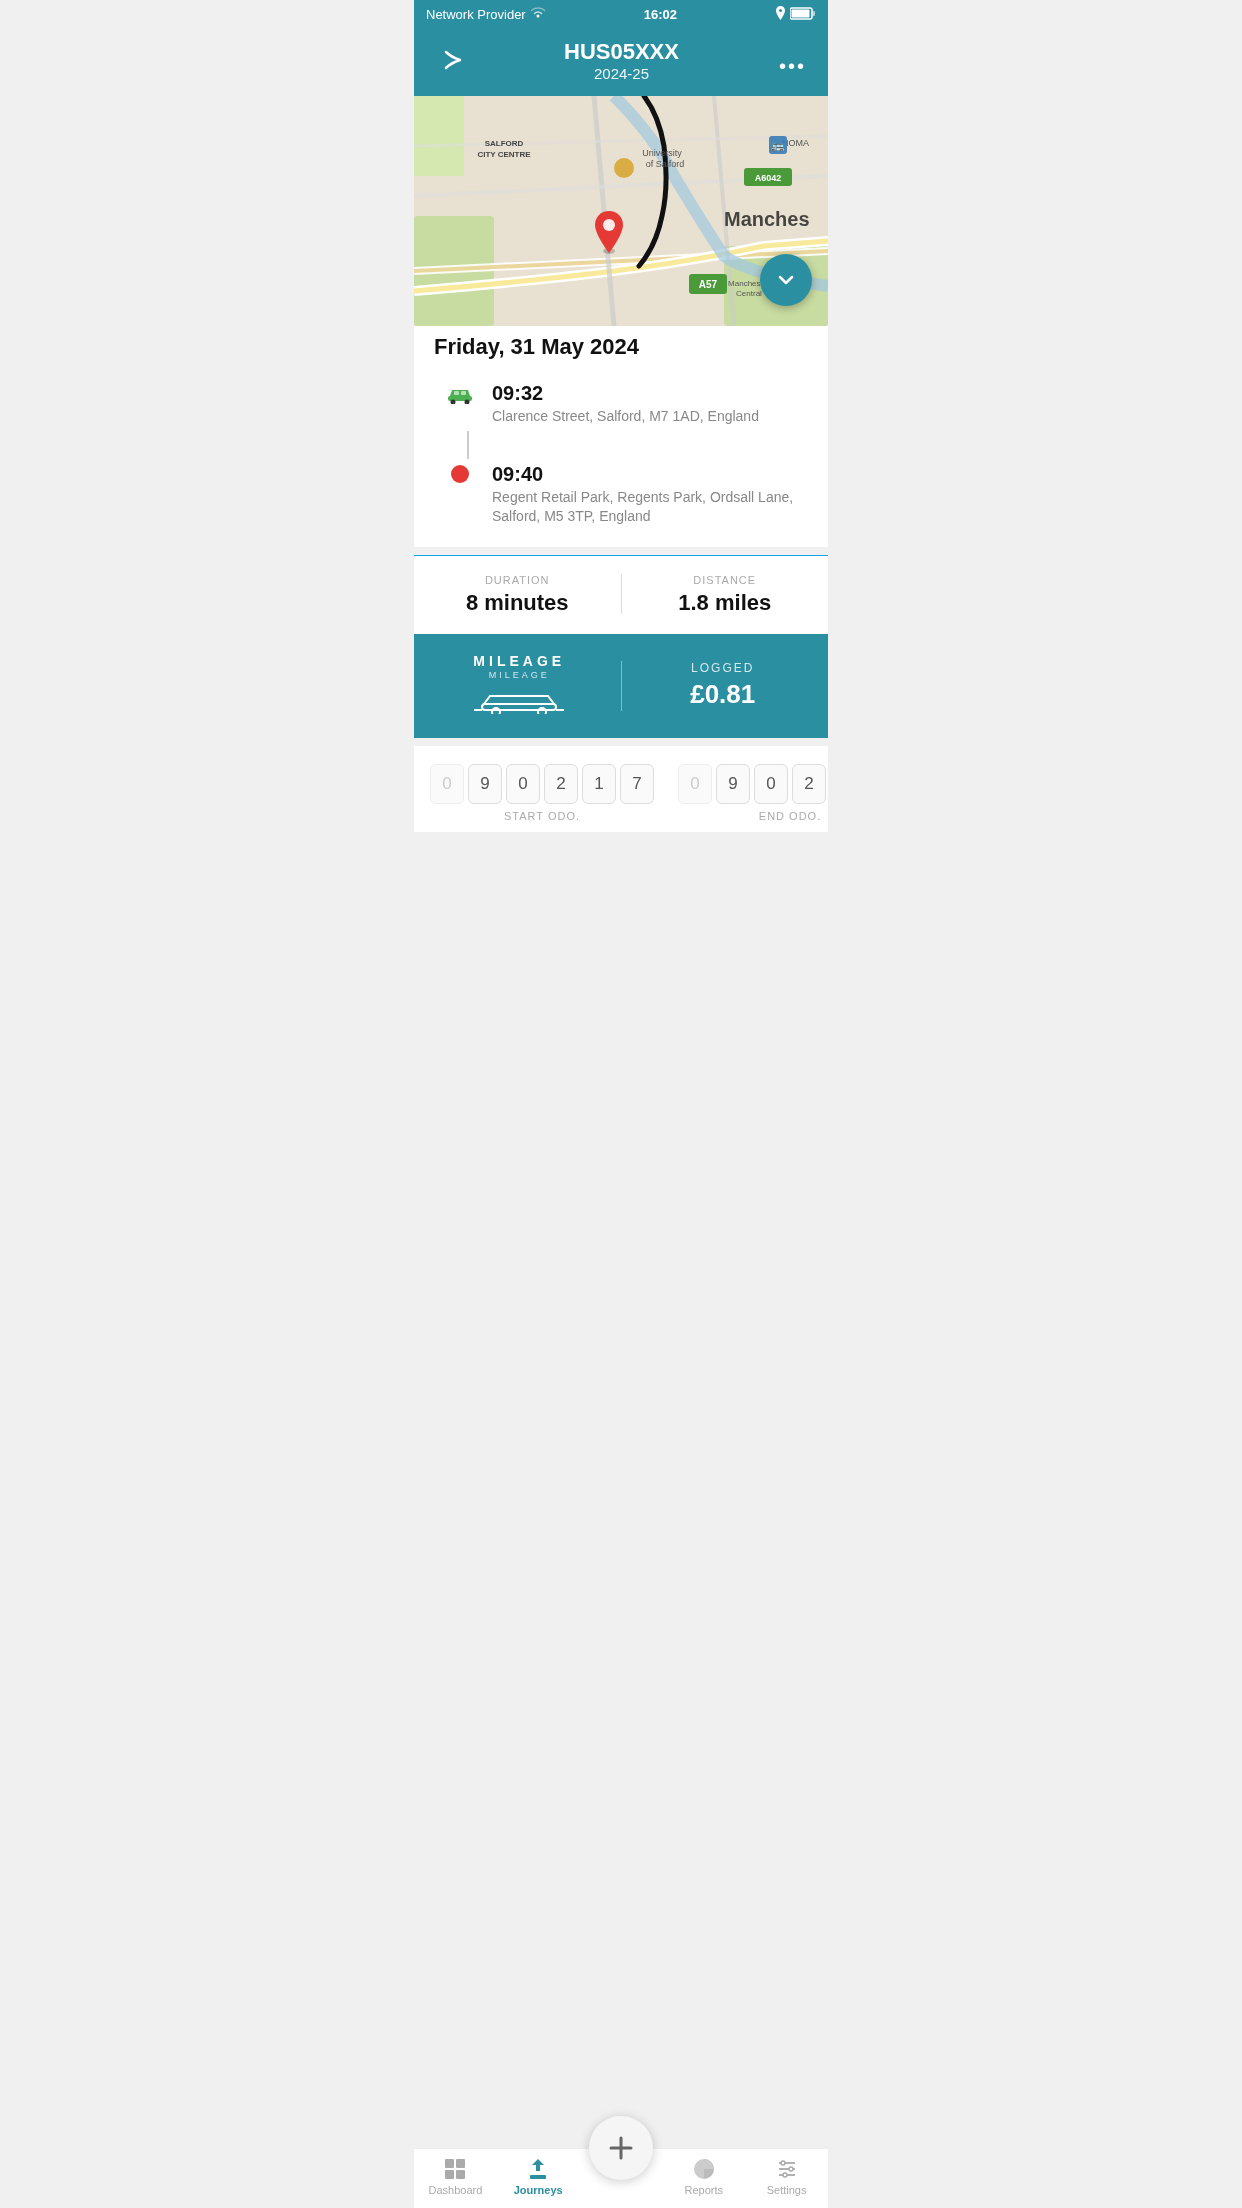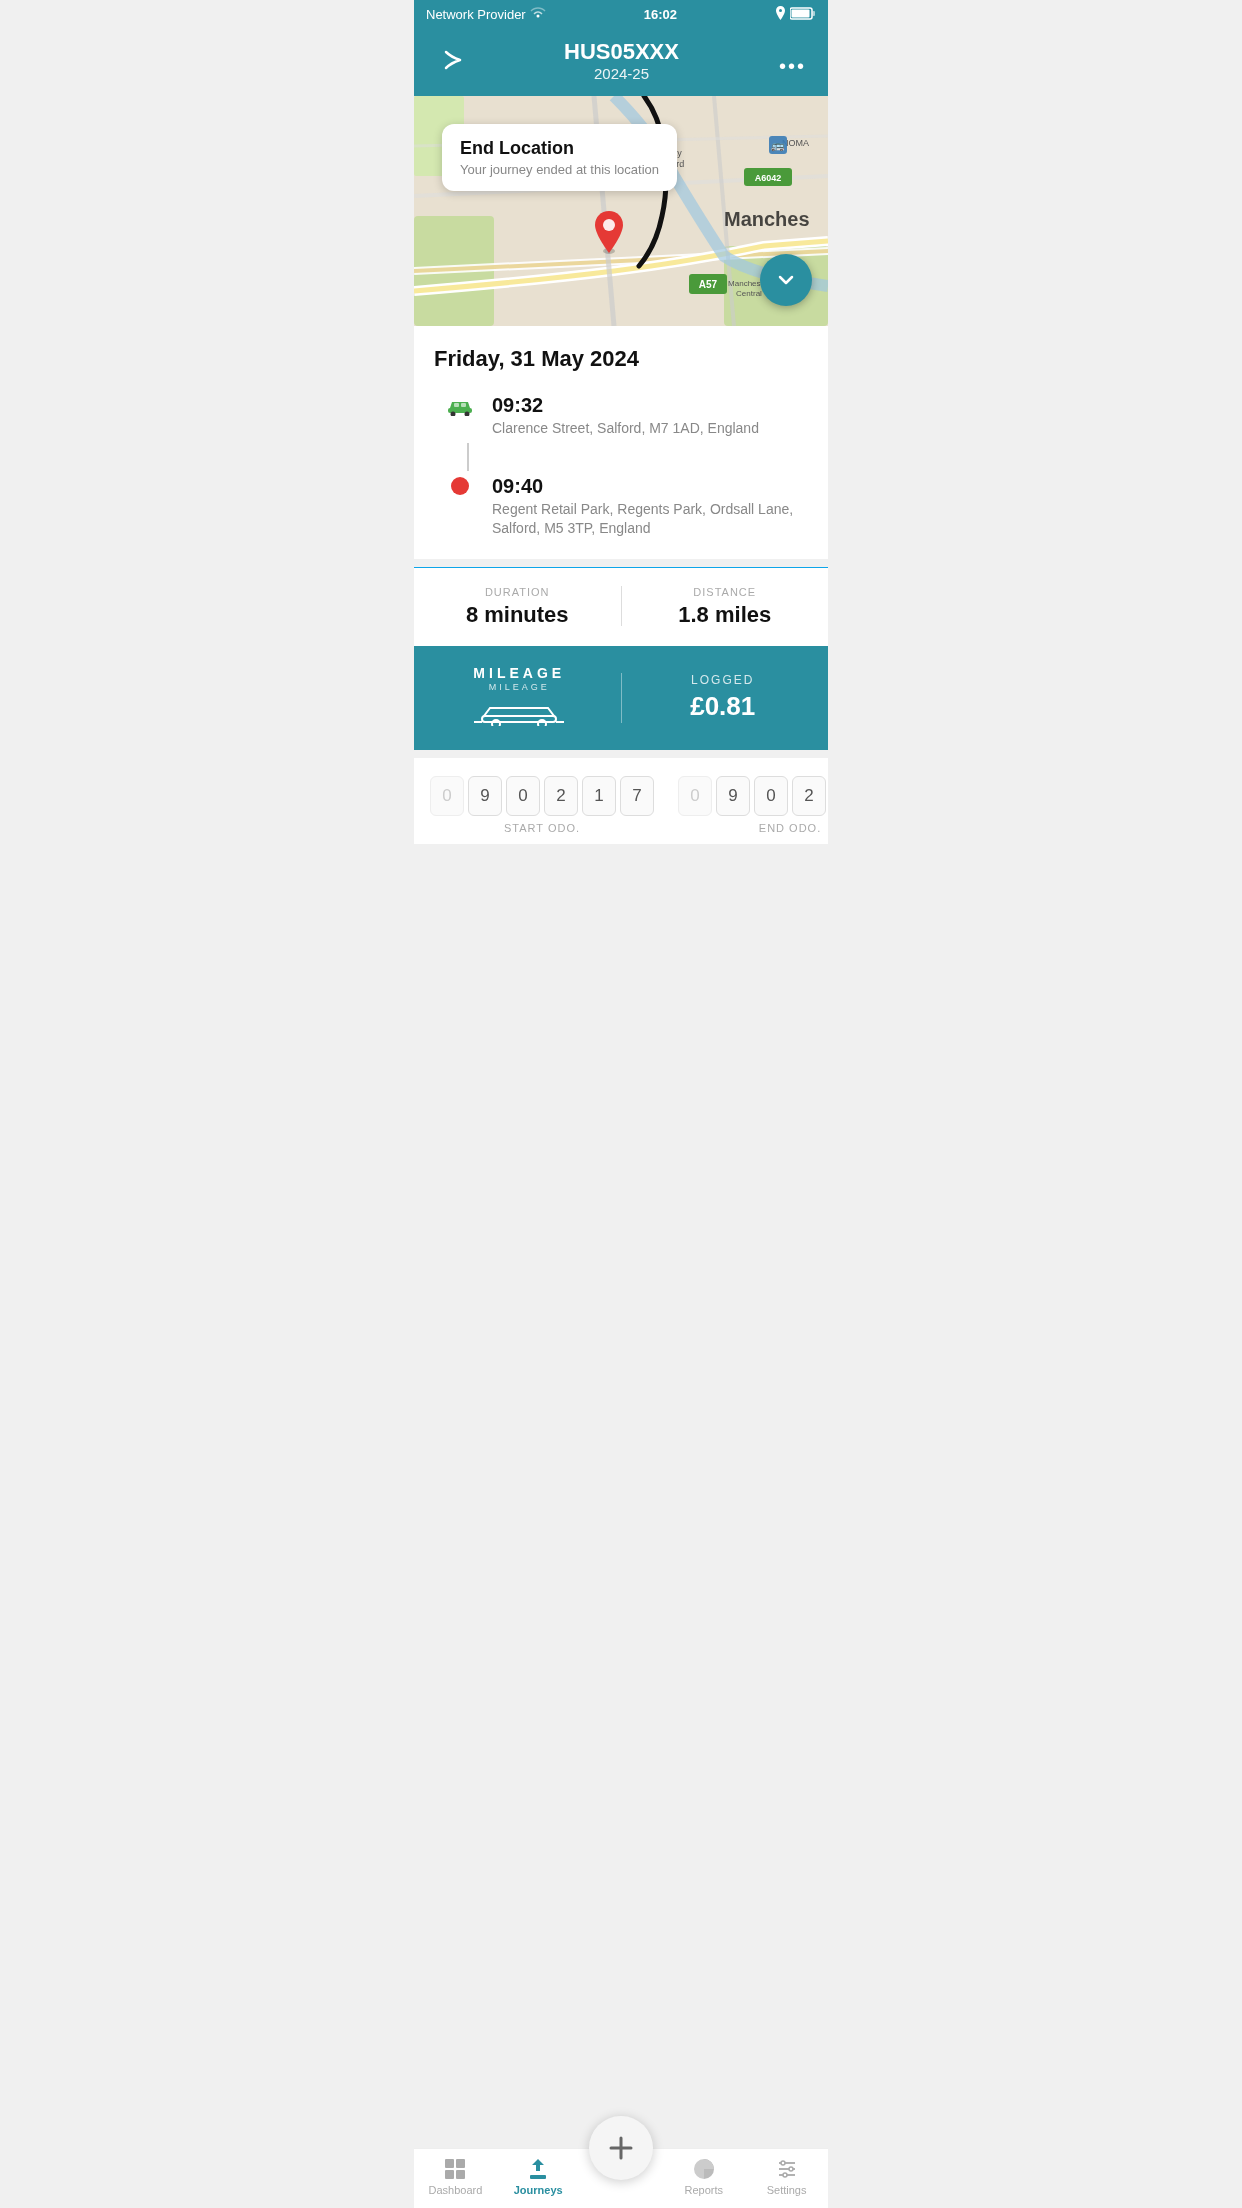--- a/index.html
+++ b/index.html
@@ -111,21 +111,21 @@
       color: white;
       font-size: 22px;
       cursor: pointer;
       box-shadow: 0 2px 8px rgba(0,0,0,0.3);
     }
 
     
     .journey-card {
       background: white;
       margin: 0;
-      padding: 20px 20px 16px;
+      padding: 8px 20px 16px;
       border-radius: 0;
     }
     .journey-date {
       font-size: 22px;
       font-weight: 700;
       color: #111;
       margin-bottom: 18px;
     }
 
     .journey-timeline {
@@ -445,24 +445,20 @@
     <text x="335" y="190" text-anchor="middle" fill="#555" font-size="8" font-family="sans-serif">Manchester</text>
     <text x="335" y="200" text-anchor="middle" fill="#555" font-size="8" font-family="sans-serif">Central</text>
 
     <rect x="355" y="40" width="18" height="18" rx="3" fill="#3a7cb5" opacity="0.9"></rect>
     <text x="364" y="53" text-anchor="middle" fill="white" font-size="11" font-family="sans-serif">🚌</text>
 
     <text x="310" y="130" fill="#111" font-size="20" font-weight="800" font-family="sans-serif" opacity="0.75">Manches</text>
   </svg>
 
   
-  <div class="end-location-tooltip">
-    <div class="title">End Location</div>
-    <div class="subtitle">Your journey ended at this location</div>
-  </div>
 
   
   <div class="map-pin">
     <svg width="36" height="44" viewBox="0 0 36 44">
       <ellipse cx="18" cy="40" rx="6" ry="3" fill="rgba(0,0,0,0.2)"></ellipse>
       <path d="M18 0C10 0 4 6 4 14c0 10 14 28 14 28s14-18 14-28C32 6 26 0 18 0z" fill="#e53935"></path>
       <circle cx="18" cy="14" r="6" fill="white" opacity="0.9"></circle>
     </svg>
   </div>
 

